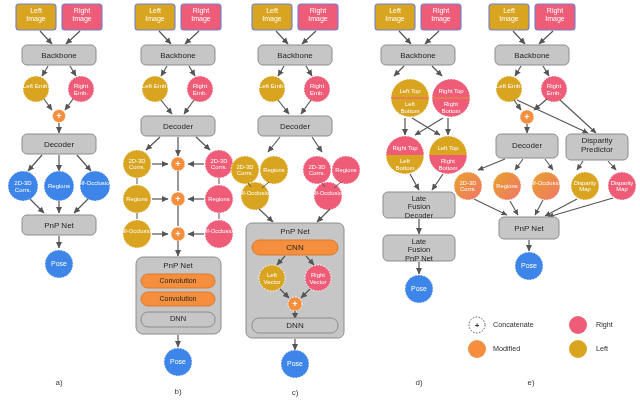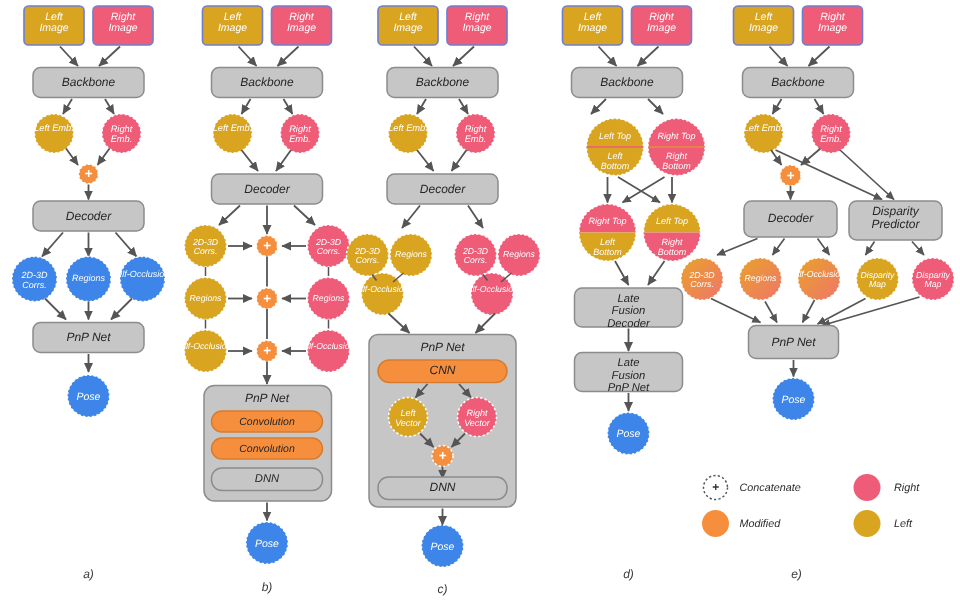--- a/index.html
+++ b/index.html
@@ -1,17 +1,17 @@
 <!DOCTYPE html>
 <html><head>
 <meta charset="utf-8">
 <style>
   html,body{margin:0;padding:0;background:#fff;}
   body{width:640px;height:403px;overflow:hidden;font-family:"Liberation Sans",sans-serif;}
-  #root{position:relative;width:640px;height:337px;font-style:italic;}
+  #root{position:relative;width:640px;height:337px;}
   svg{display:block;}
   .nlabel{font-family:"Liberation Sans",sans-serif;fill:#fff;text-anchor:middle;dominant-baseline:middle;}
   .blabel{font-family:"Liberation Sans",sans-serif;fill:#262626;text-anchor:middle;dominant-baseline:middle;}
   .plabel{font-family:"Liberation Sans",sans-serif;fill:#3b3b3b;text-anchor:middle;dominant-baseline:middle;font-size:8px;}
   .lglabel{font-family:"Liberation Sans",sans-serif;fill:#2b2b2b;text-anchor:start;dominant-baseline:middle;font-size:7.2px;}
   .plusglyph{font-family:"Liberation Sans",sans-serif;fill:#fff;text-anchor:middle;dominant-baseline:middle;font-size:9px;font-weight:bold;}
   .plusglyphdark{font-family:"Liberation Sans",sans-serif;fill:#333;text-anchor:middle;dominant-baseline:middle;font-size:8px;font-weight:bold;}
 </style>
 </head>
 <body>

